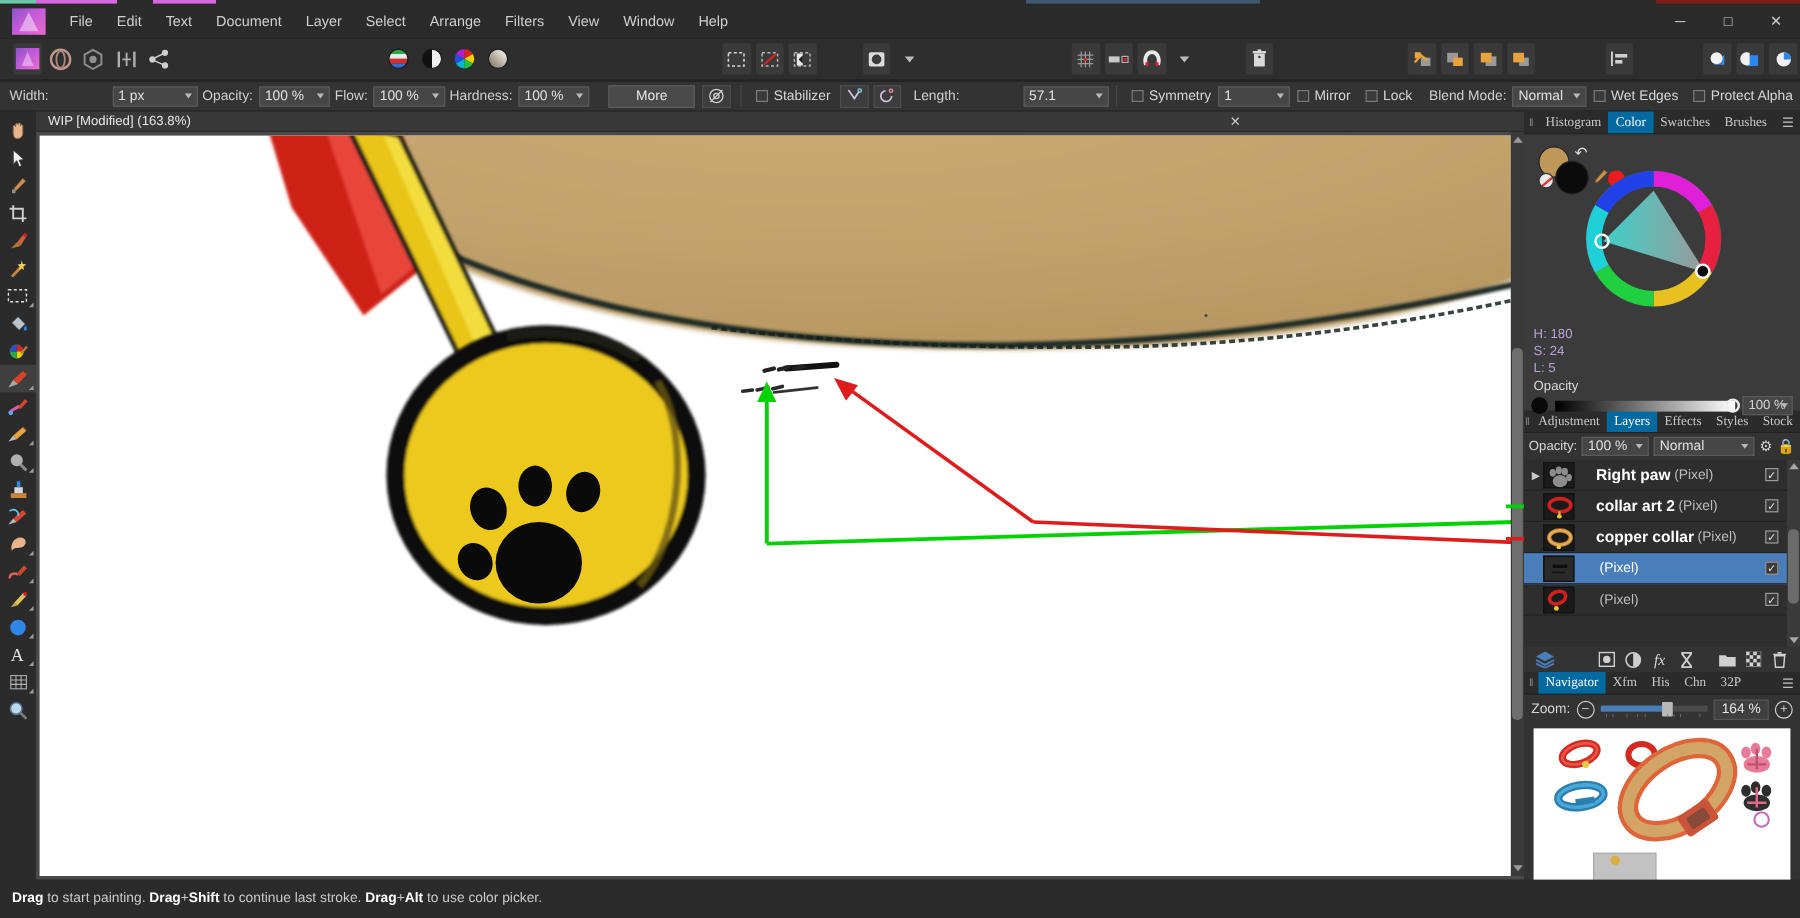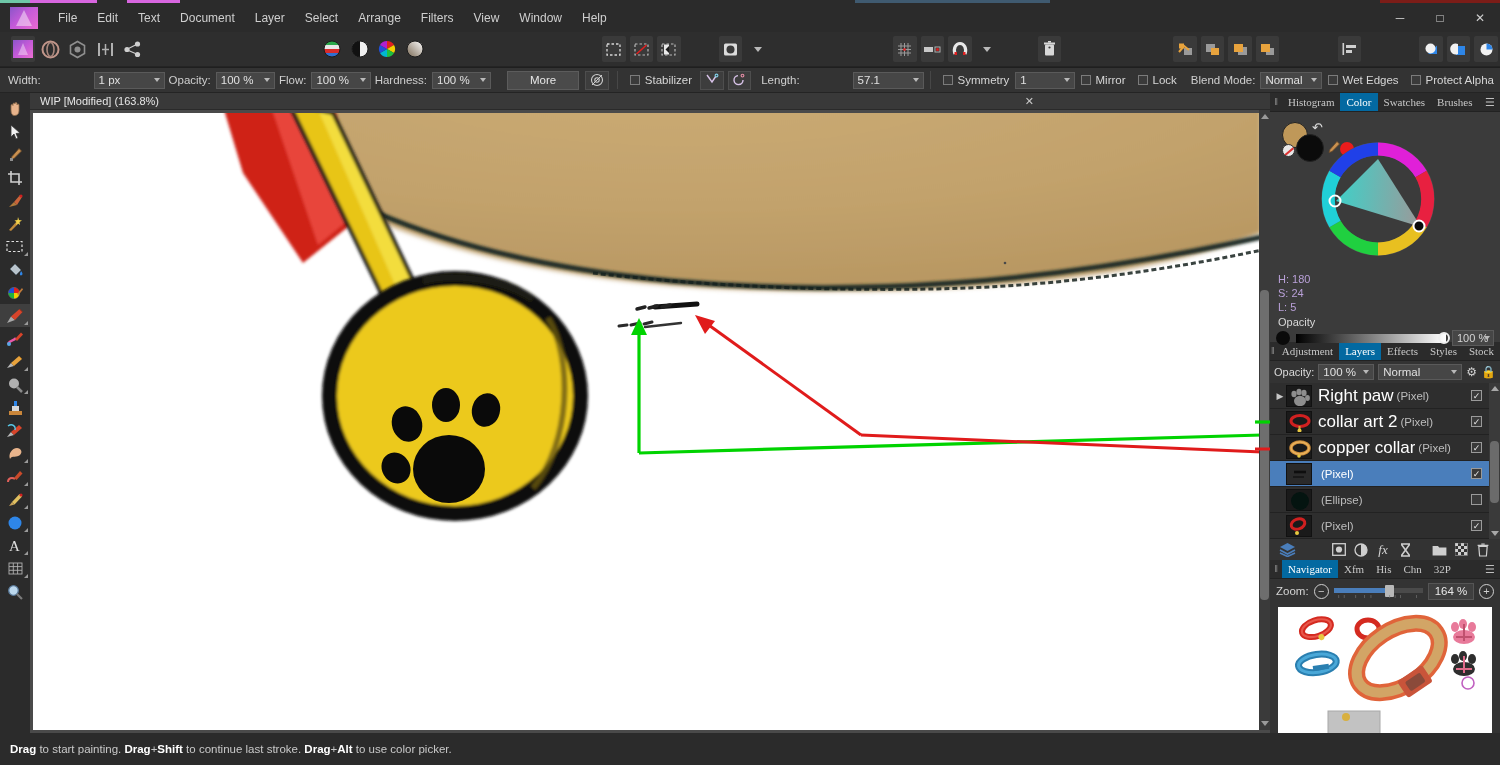--- a/index.html
+++ b/index.html
@@ -186,21 +186,21 @@
   .layerspanel{background:#333;}
   .layer-opts{height:22px;display:flex;align-items:center;padding:0 4px;background:#333;gap:4px;}
   .layer-list{background:#2e2e2e; position:relative;}
   .layer-row{
     height:26px;display:flex;align-items:center;border-bottom:1px solid #222;
     padding-left:4px; position:relative;
   }
   .layer-row.selected{background:#4a7ebb;}
   .layer-row .expander{width:12px;color:#c7c7c7;font-size:9px;display:flex;justify-content:center;}
   .layer-thumb{width:26px;height:22px;background:#1a1a1a;border:1px solid #111;margin-right:6px;flex:none;position:relative;overflow:hidden;}
-  .layer-name{font-size:17px;color:#ffffff;font-weight:normal;white-space:nowrap;overflow:hidden;}
+  .layer-name{font-size:13px;color:#ffffff;font-weight:bold;white-space:nowrap;overflow:hidden;margin-left:12px;}
   .layer-kind{font-size:11.5px;color:#bdbdbd;font-weight:normal;margin-left:3px;}
   .layer-row.selected .layer-name,.layer-row.selected .layer-kind{font-weight:normal;color:#fff;}
   .layer-vis{margin-left:auto;margin-right:18px;width:11px;height:11px;border:1px solid #9a9a9a;background:#3a3a3a;display:flex;align-items:center;justify-content:center;font-size:9px;color:#e8e8e8;}
   .layer-scroll{position:absolute;right:0;top:0;width:11px;height:100%;background:#3a3a3a;}
   .layer-scroll .th{position:absolute;left:1px;top:58px;width:9px;height:62px;background:#6b6b6b;border-radius:4px;}
   .layer-scroll .ar{position:absolute;left:2px;width:0;height:0;border-left:4px solid transparent;border-right:4px solid transparent;}
   .layer-scroll .ar.up{top:3px;border-bottom:5px solid #a8a8a8;}
   .layer-scroll .ar.dn{bottom:3px;border-top:5px solid #a8a8a8;}
   .layer-toolbar{height:21px;background:#333;display:flex;align-items:center;padding:0 6px;}
   .lt-icon{width:22px;height:18px;display:flex;align-items:center;justify-content:center;color:#cfcfcf;font-size:12px;}
@@ -949,31 +949,20 @@
                 <rect width="26" height="22" fill="#2a2a2a"></rect>
                 <path d="M7 8 H19" stroke="#0e0e0e" stroke-width="2.6"></path>
                 <path d="M6 13 H17" stroke="#161616" stroke-width="1.6"></path>
               </svg>
           </span>
           <span class="layer-name"></span>
           <span class="layer-kind">(Pixel)</span>
           <span class="layer-vis">✓</span>
         </div>
 
-        <div class="layer-row">
-          <span class="expander"></span>
-          <span class="layer-thumb">
-            <svg width="26" height="22" viewBox="0 0 26 22">
-                <circle cx="13" cy="11" r="9" fill="#041410"></circle>
-              </svg>
-          </span>
-          <span class="layer-name"></span>
-          <span class="layer-kind">(Ellipse)</span>
-          <span class="layer-vis"></span>
-        </div>
 
         <div class="layer-row">
           <span class="expander"></span>
           <span class="layer-thumb">
             <svg width="26" height="22" viewBox="0 0 26 22">
                 <ellipse cx="11" cy="8" rx="7" ry="5" fill="none" stroke="#d02020" stroke-width="3" transform="rotate(-20 11 8)"></ellipse>
                 <circle cx="10" cy="17" r="2" fill="#e8c840"></circle>
               </svg>
           </span>
           <span class="layer-name"></span>

